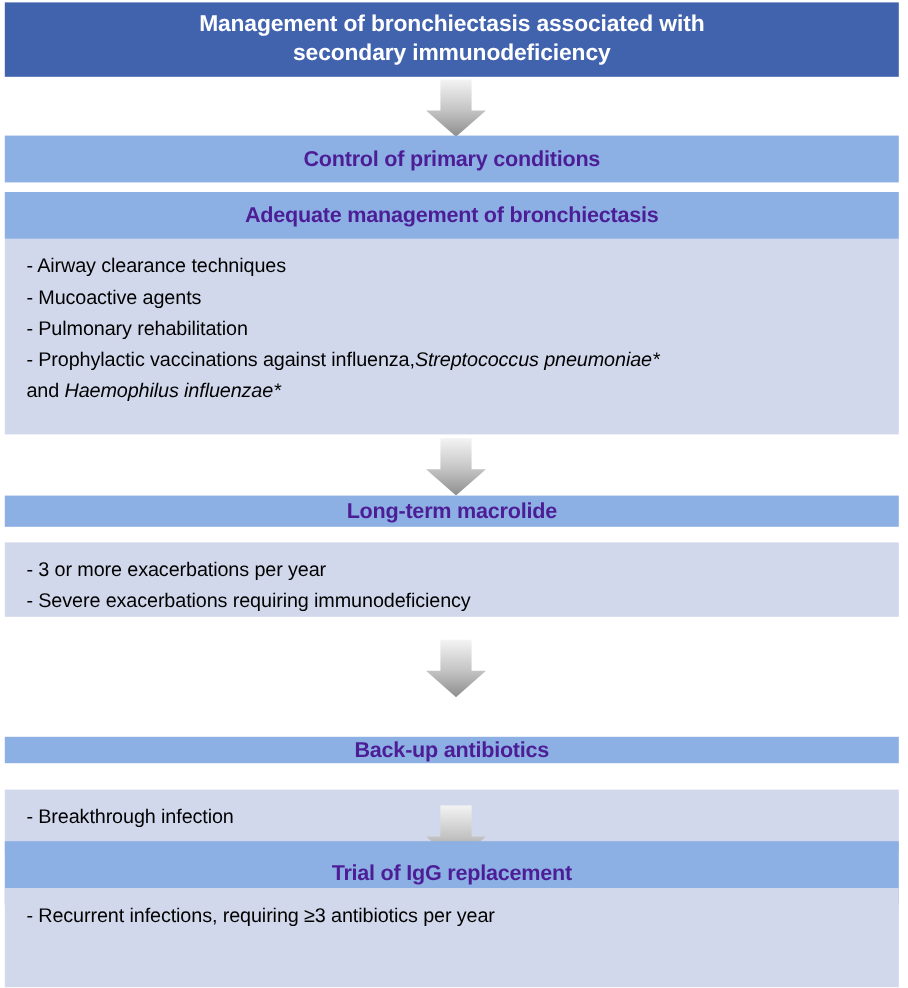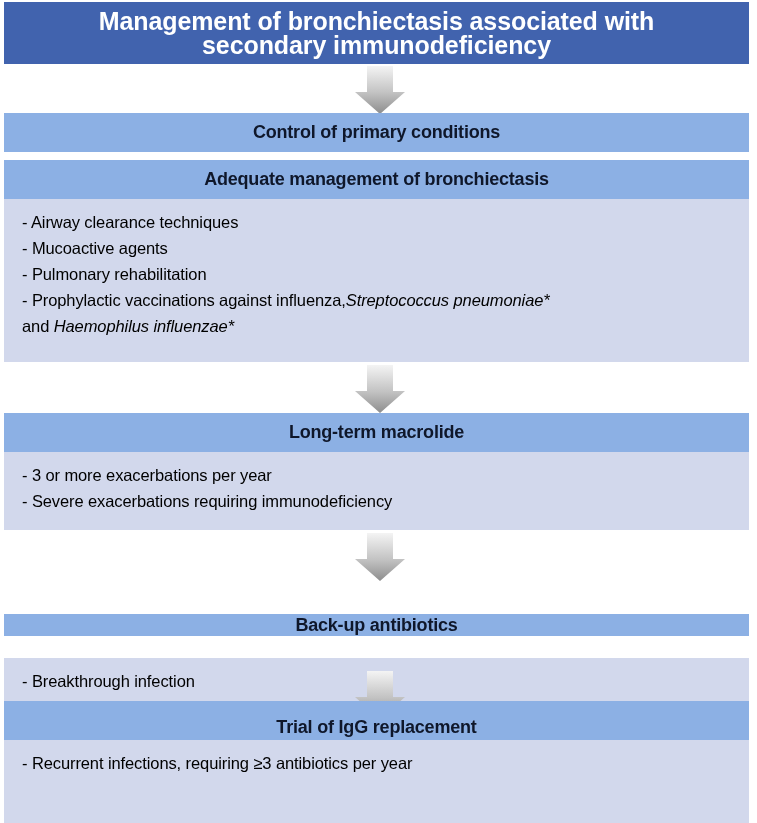--- a/index.html
+++ b/index.html
@@ -33,37 +33,37 @@
   .title-band {
     top: 2px;
     height: 62px;
     background: #4163ae;
     display: flex;
     align-items: center;
     justify-content: center;
   }
   .title-text {
     color: #ffffff;
-    font-size: 25px;
+    font-size: 19px;
     font-weight: bold;
     line-height: 24px;
     text-align: center;
     letter-spacing: -0.1px;
     padding: 0 12px;
   }
 
   
   .header-band {
     background: #8cb0e4;
     display: flex;
     align-items: center;
     justify-content: center;
   }
   .header-text {
-    color: #0f172a;
+    color: #4c1d95;
     font-size: 18px;
     font-weight: bold;
     text-align: center;
     letter-spacing: -0.2px;
   }
 
   
   .body-band {
     background: #d2d8ec;
     padding: 10px 0 0 18px;
@@ -88,22 +88,22 @@
   }
   .arrow svg { display: block; width: 50px; height: 48px; }
 
   
   #title-band     { top: 2px;   height: 62px; }
   #arrow-1        { top: 66px;  }
   #band-primary   { top: 113px; height: 39px; }
   #band-adequate  { top: 160px; height: 39px; }
   #body-adequate  { top: 199px; height: 163px; }
   #arrow-2        { top: 365px; }
-  #band-macrolide { top: 413px; height: 39px; }
-  #body-macrolide { top: 452px; height: 78px; }
+  #band-macrolide { top: 413px; height: 26px; }
+  #body-macrolide { top: 452px; height: 62px; }
   #arrow-3        { top: 533px; }
   #band-backup    { top: 578px; height: 22px; margin-top: 36px; }
   #body-backup    { top: 617px; height: 52px; margin-top: 41px; }
   #arrow-4        { top: 671px; }
   #band-iggtrial  { top: 701px; height: 53px; }
   #body-iggtrial  { top: 740px; height: 83px; }
 </style>
 </head>
 <body>
 

